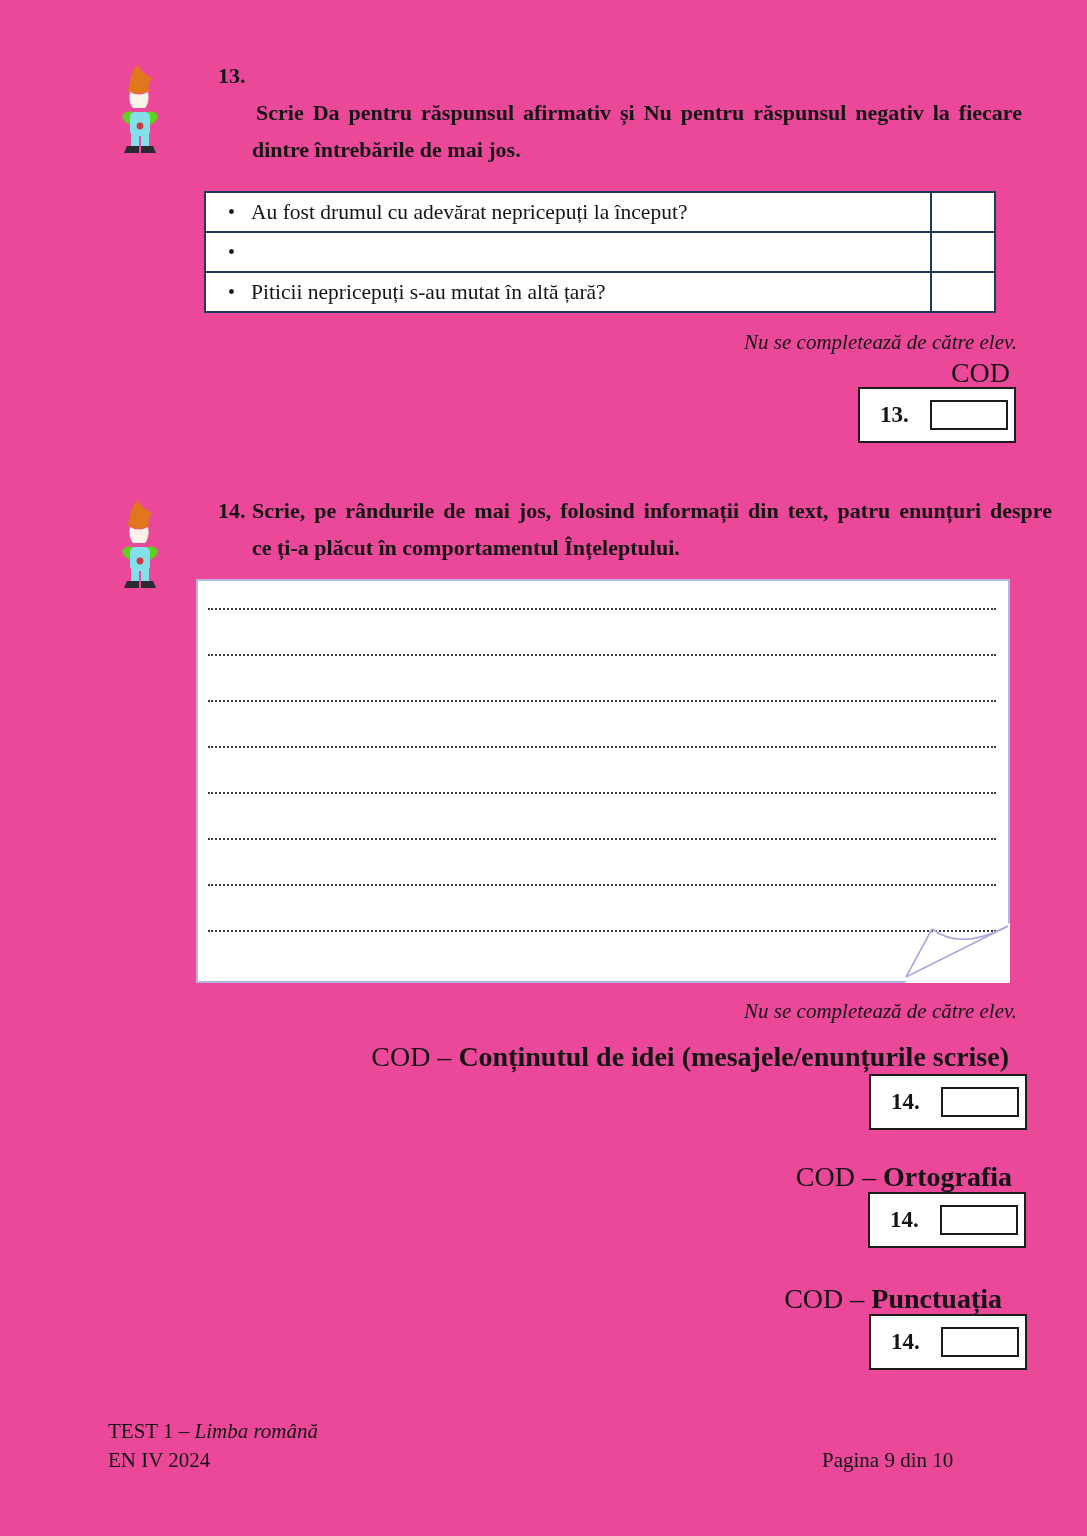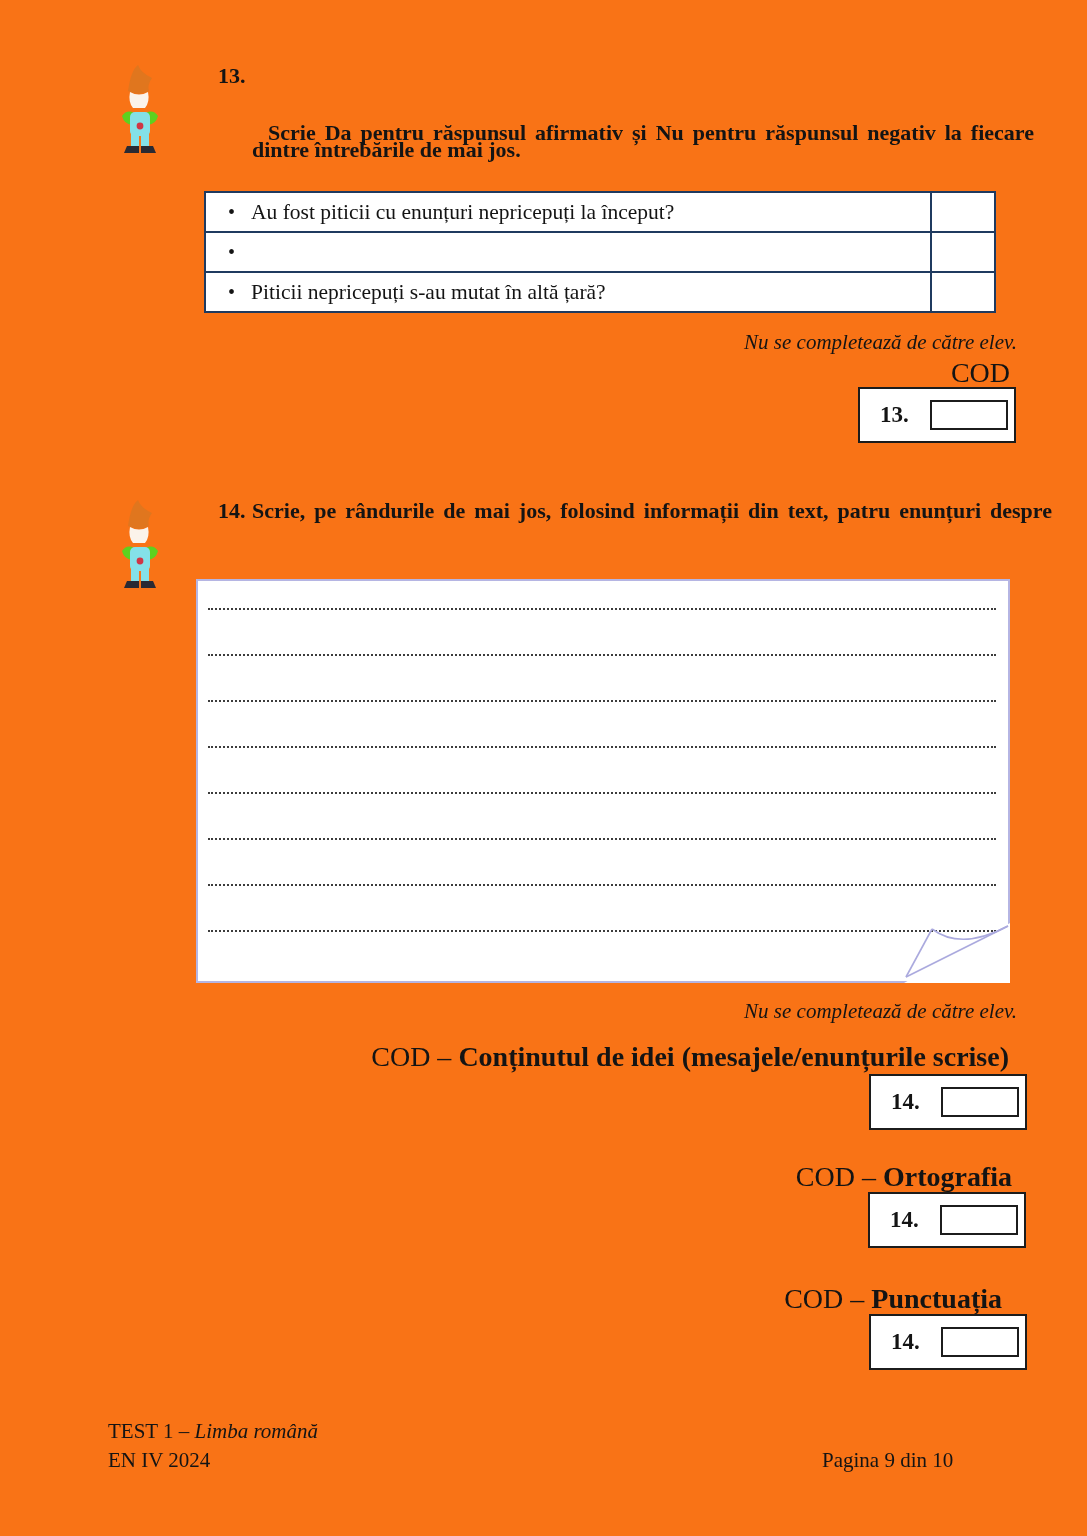--- a/index.html
+++ b/index.html
@@ -1,17 +1,17 @@
 <!DOCTYPE html>
 <html><head>
 <meta charset="utf-8">
 <style>
   html,body{margin:0;padding:0;background:#ffffff;}
   .page{
-    position:relative;width:1087px;height:1536px;background:#f97316;
+    position:relative;width:1087px;height:1536px;background:#ec4899;
     font-family:"Liberation Serif", serif;color:#141414;overflow:hidden;
   }
   .abs{position:absolute;white-space:nowrap;}
   .bold{font-weight:bold;font-family:Liberation Serif, serif;}
   .q-text{font-size:22px;font-weight:bold;}
   .jline{font-size:22px;font-weight:bold;width:758px;word-spacing:3.5px;}
   
   .q13-table{
     position:absolute;left:204px;top:191px;width:792px;
     border:2px solid #1f3a5f;box-sizing:border-box;background:#fff;
@@ -64,28 +64,28 @@
     <path d="M40 54 Q35 47 28 51 L30 63 Q38 62 40 54 Z" fill="#5ed11f"></path>
     <rect x="12" y="50" width="20" height="24" rx="5" fill="#84e0e8"></rect>
     <circle cx="22" cy="64" r="3.4" fill="#d03545"></circle>
     <rect x="13" y="72" width="8" height="12" fill="#84e0e8"></rect>
     <rect x="23" y="72" width="8" height="12" fill="#84e0e8"></rect>
     <path d="M9 84 L21 84 L21 91 L6 91 Z" fill="#2a2a33"></path>
     <path d="M23 84 L35 84 L38 91 L23 91 Z" fill="#2a2a33"></path>
   </svg>
 
   <div class="abs q-text" style="left:218px;top:63px;">13.</div>
-  <div class="abs jline" style="left:268px;top:100px;margin-top:20px;">Scrie Da pentru răspunsul afirmativ și Nu pentru răspunsul negativ la fiecare</div>
+  <div class="abs jline" style="left:256px;top:100px;">Scrie Da pentru răspunsul afirmativ și Nu pentru răspunsul negativ la fiecare</div>
   <div class="abs q-text" style="left:252px;top:137px;">dintre întrebările de mai jos.</div>
 
   <div class="q13-table">
     <div class="q13-row">
       <div class="q13-cell-q">
         <span class="q13-bullet">•</span>
-        <span>Au fost piticii cu enunțuri nepricepuți la început?</span>
+        <span>Au fost drumul cu adevărat nepricepuți la început?</span>
       </div>
       <div class="q13-cell-a"></div>
     </div>
     <div class="q13-row">
       <div class="q13-cell-q">
         <span class="q13-bullet">•</span>
       </div>
       <div class="q13-cell-a"></div>
     </div>
     <div class="q13-row">
@@ -113,20 +113,21 @@
     <rect x="12" y="50" width="20" height="24" rx="5" fill="#84e0e8"></rect>
     <circle cx="22" cy="64" r="3.4" fill="#d03545"></circle>
     <rect x="13" y="72" width="8" height="12" fill="#84e0e8"></rect>
     <rect x="23" y="72" width="8" height="12" fill="#84e0e8"></rect>
     <path d="M9 84 L21 84 L21 91 L6 91 Z" fill="#2a2a33"></path>
     <path d="M23 84 L35 84 L38 91 L23 91 Z" fill="#2a2a33"></path>
   </svg>
 
   <div class="abs q-text" style="left:218px;top:498px;">14.</div>
   <div class="abs jline" style="left:252px;top:498px;">Scrie, pe rândurile de mai jos, folosind informații din text, patru enunțuri despre</div>
+  <div class="abs q-text" style="left:252px;top:535px;">ce ți-a plăcut în comportamentul Înțeleptului.</div>
 
   <div class="answer-box">
     <div class="dotline" style="top:27px;"></div>
     <div class="dotline" style="top:73px;"></div>
     <div class="dotline" style="top:119px;"></div>
     <div class="dotline" style="top:165px;"></div>
     <div class="dotline" style="top:211px;"></div>
     <div class="dotline" style="top:257px;"></div>
     <div class="dotline" style="top:303px;"></div>
     <div class="dotline" style="top:349px;"></div>

